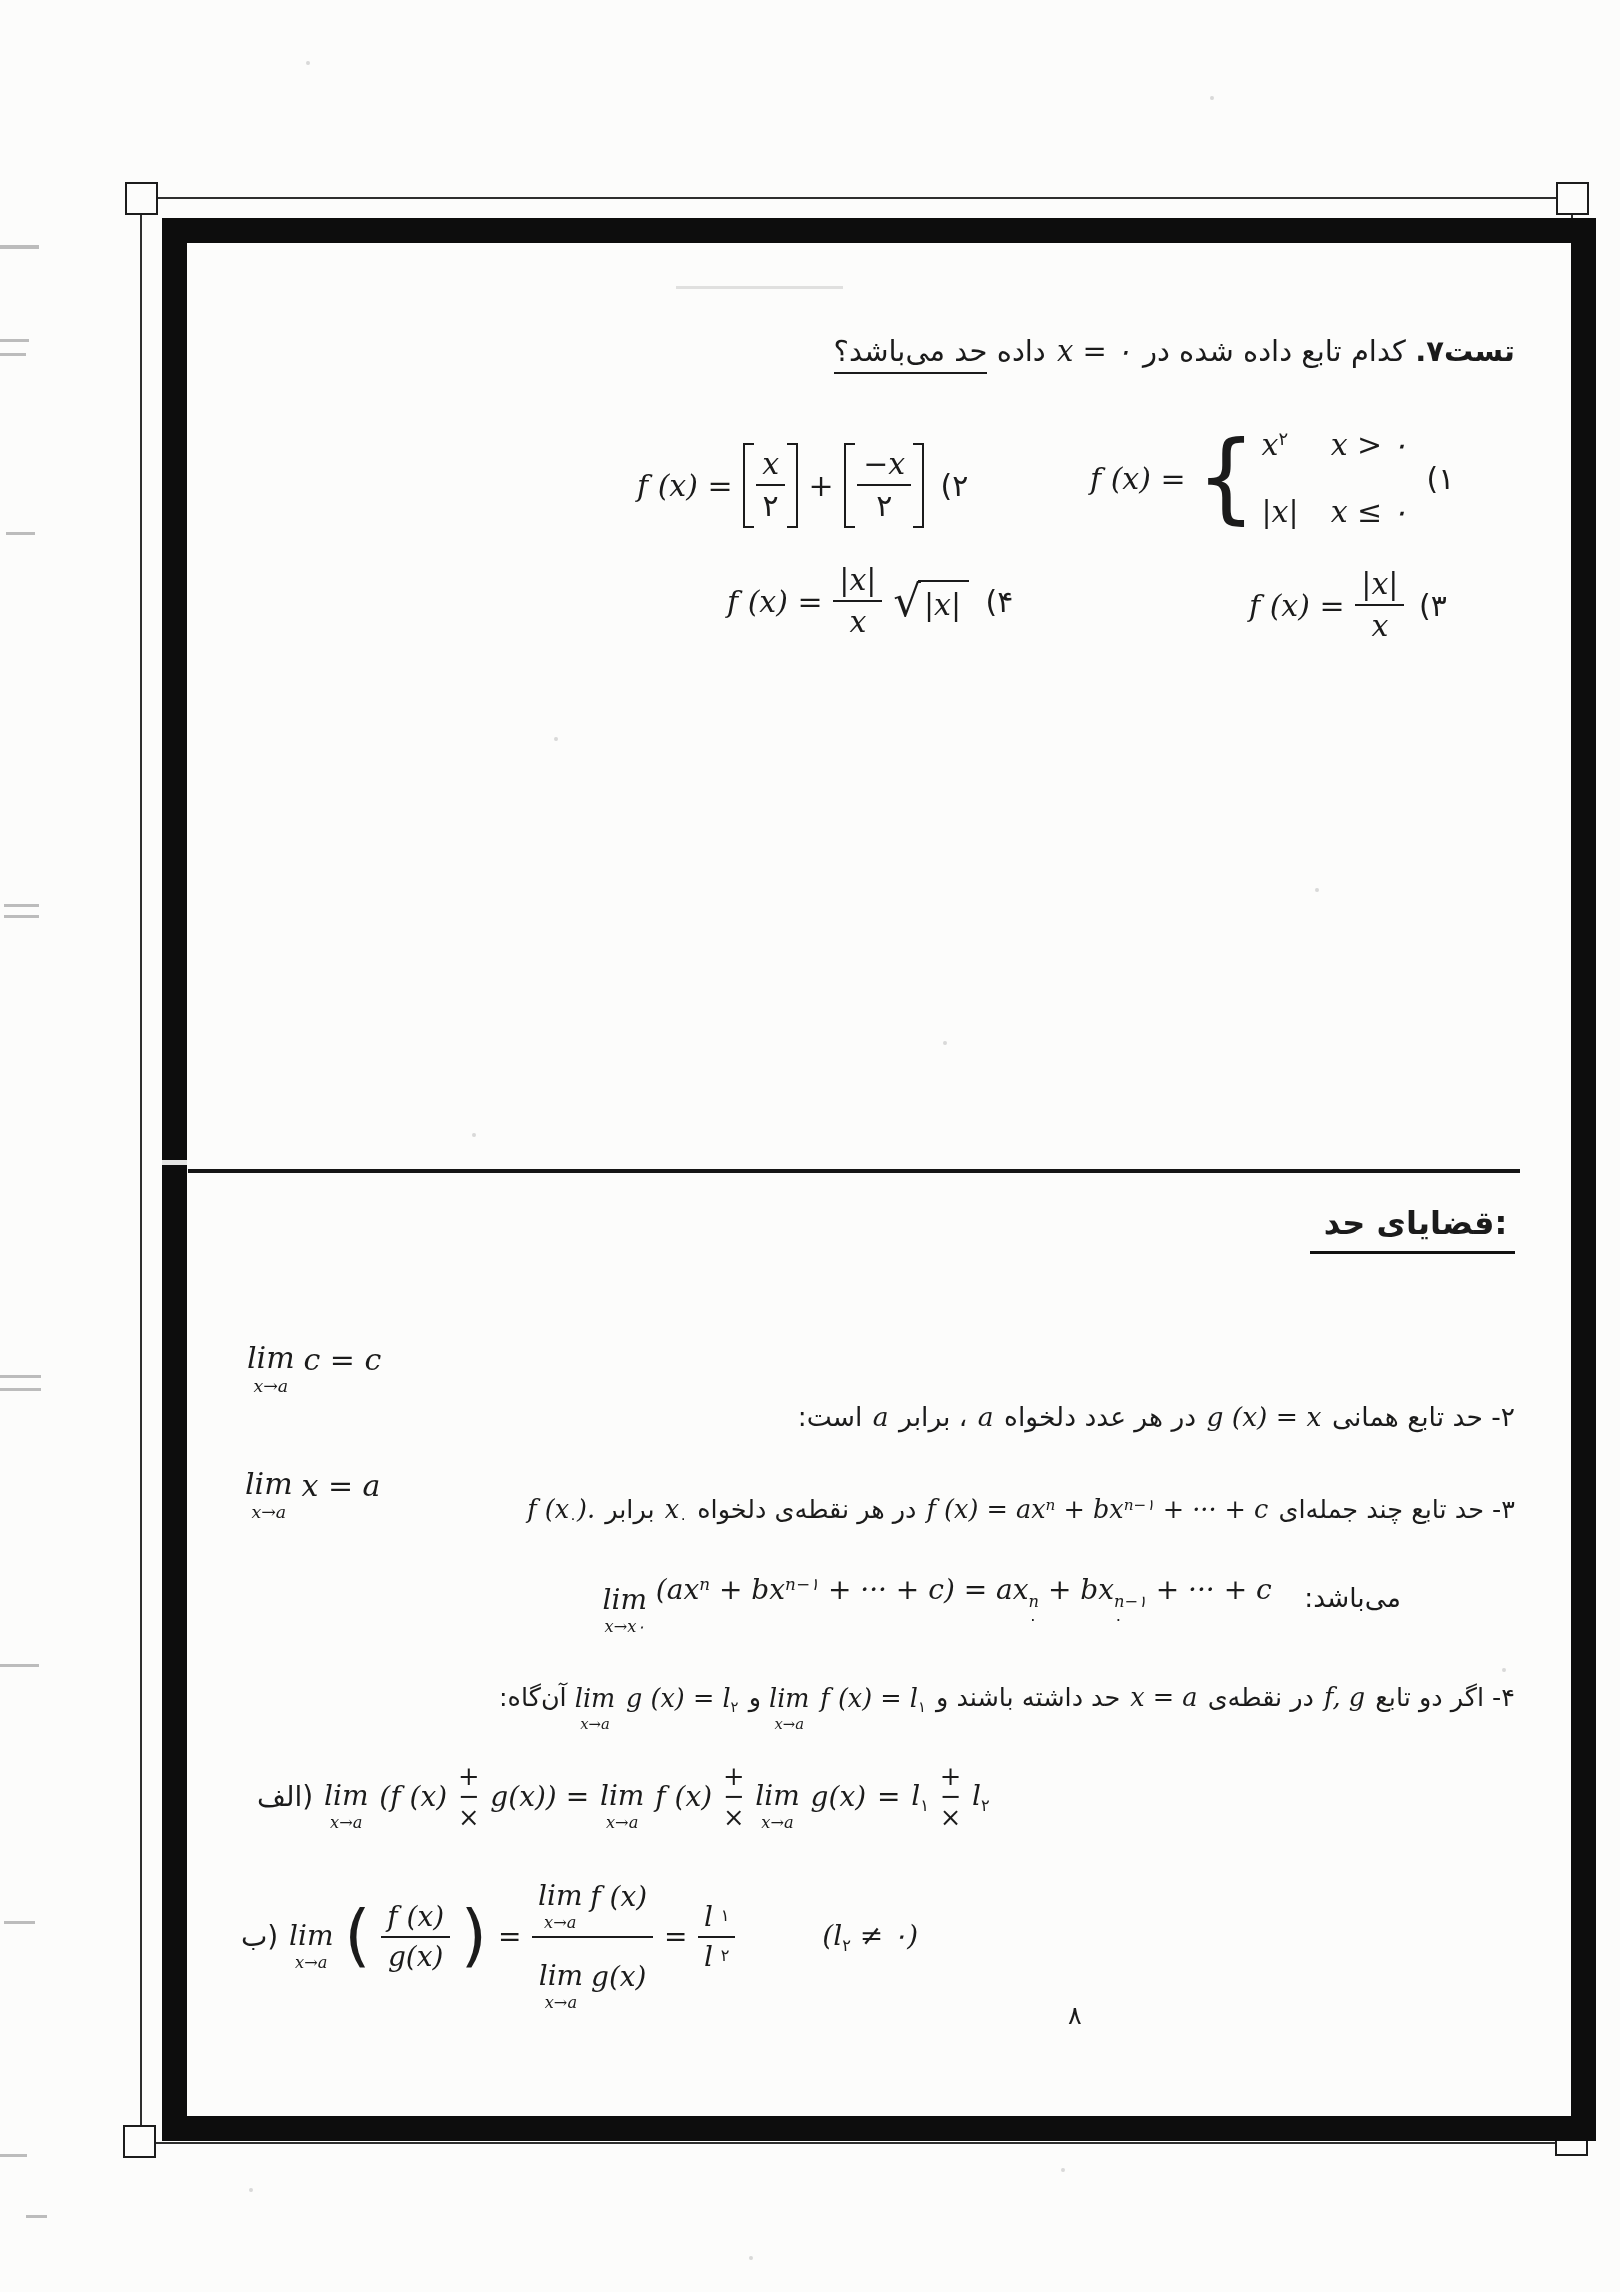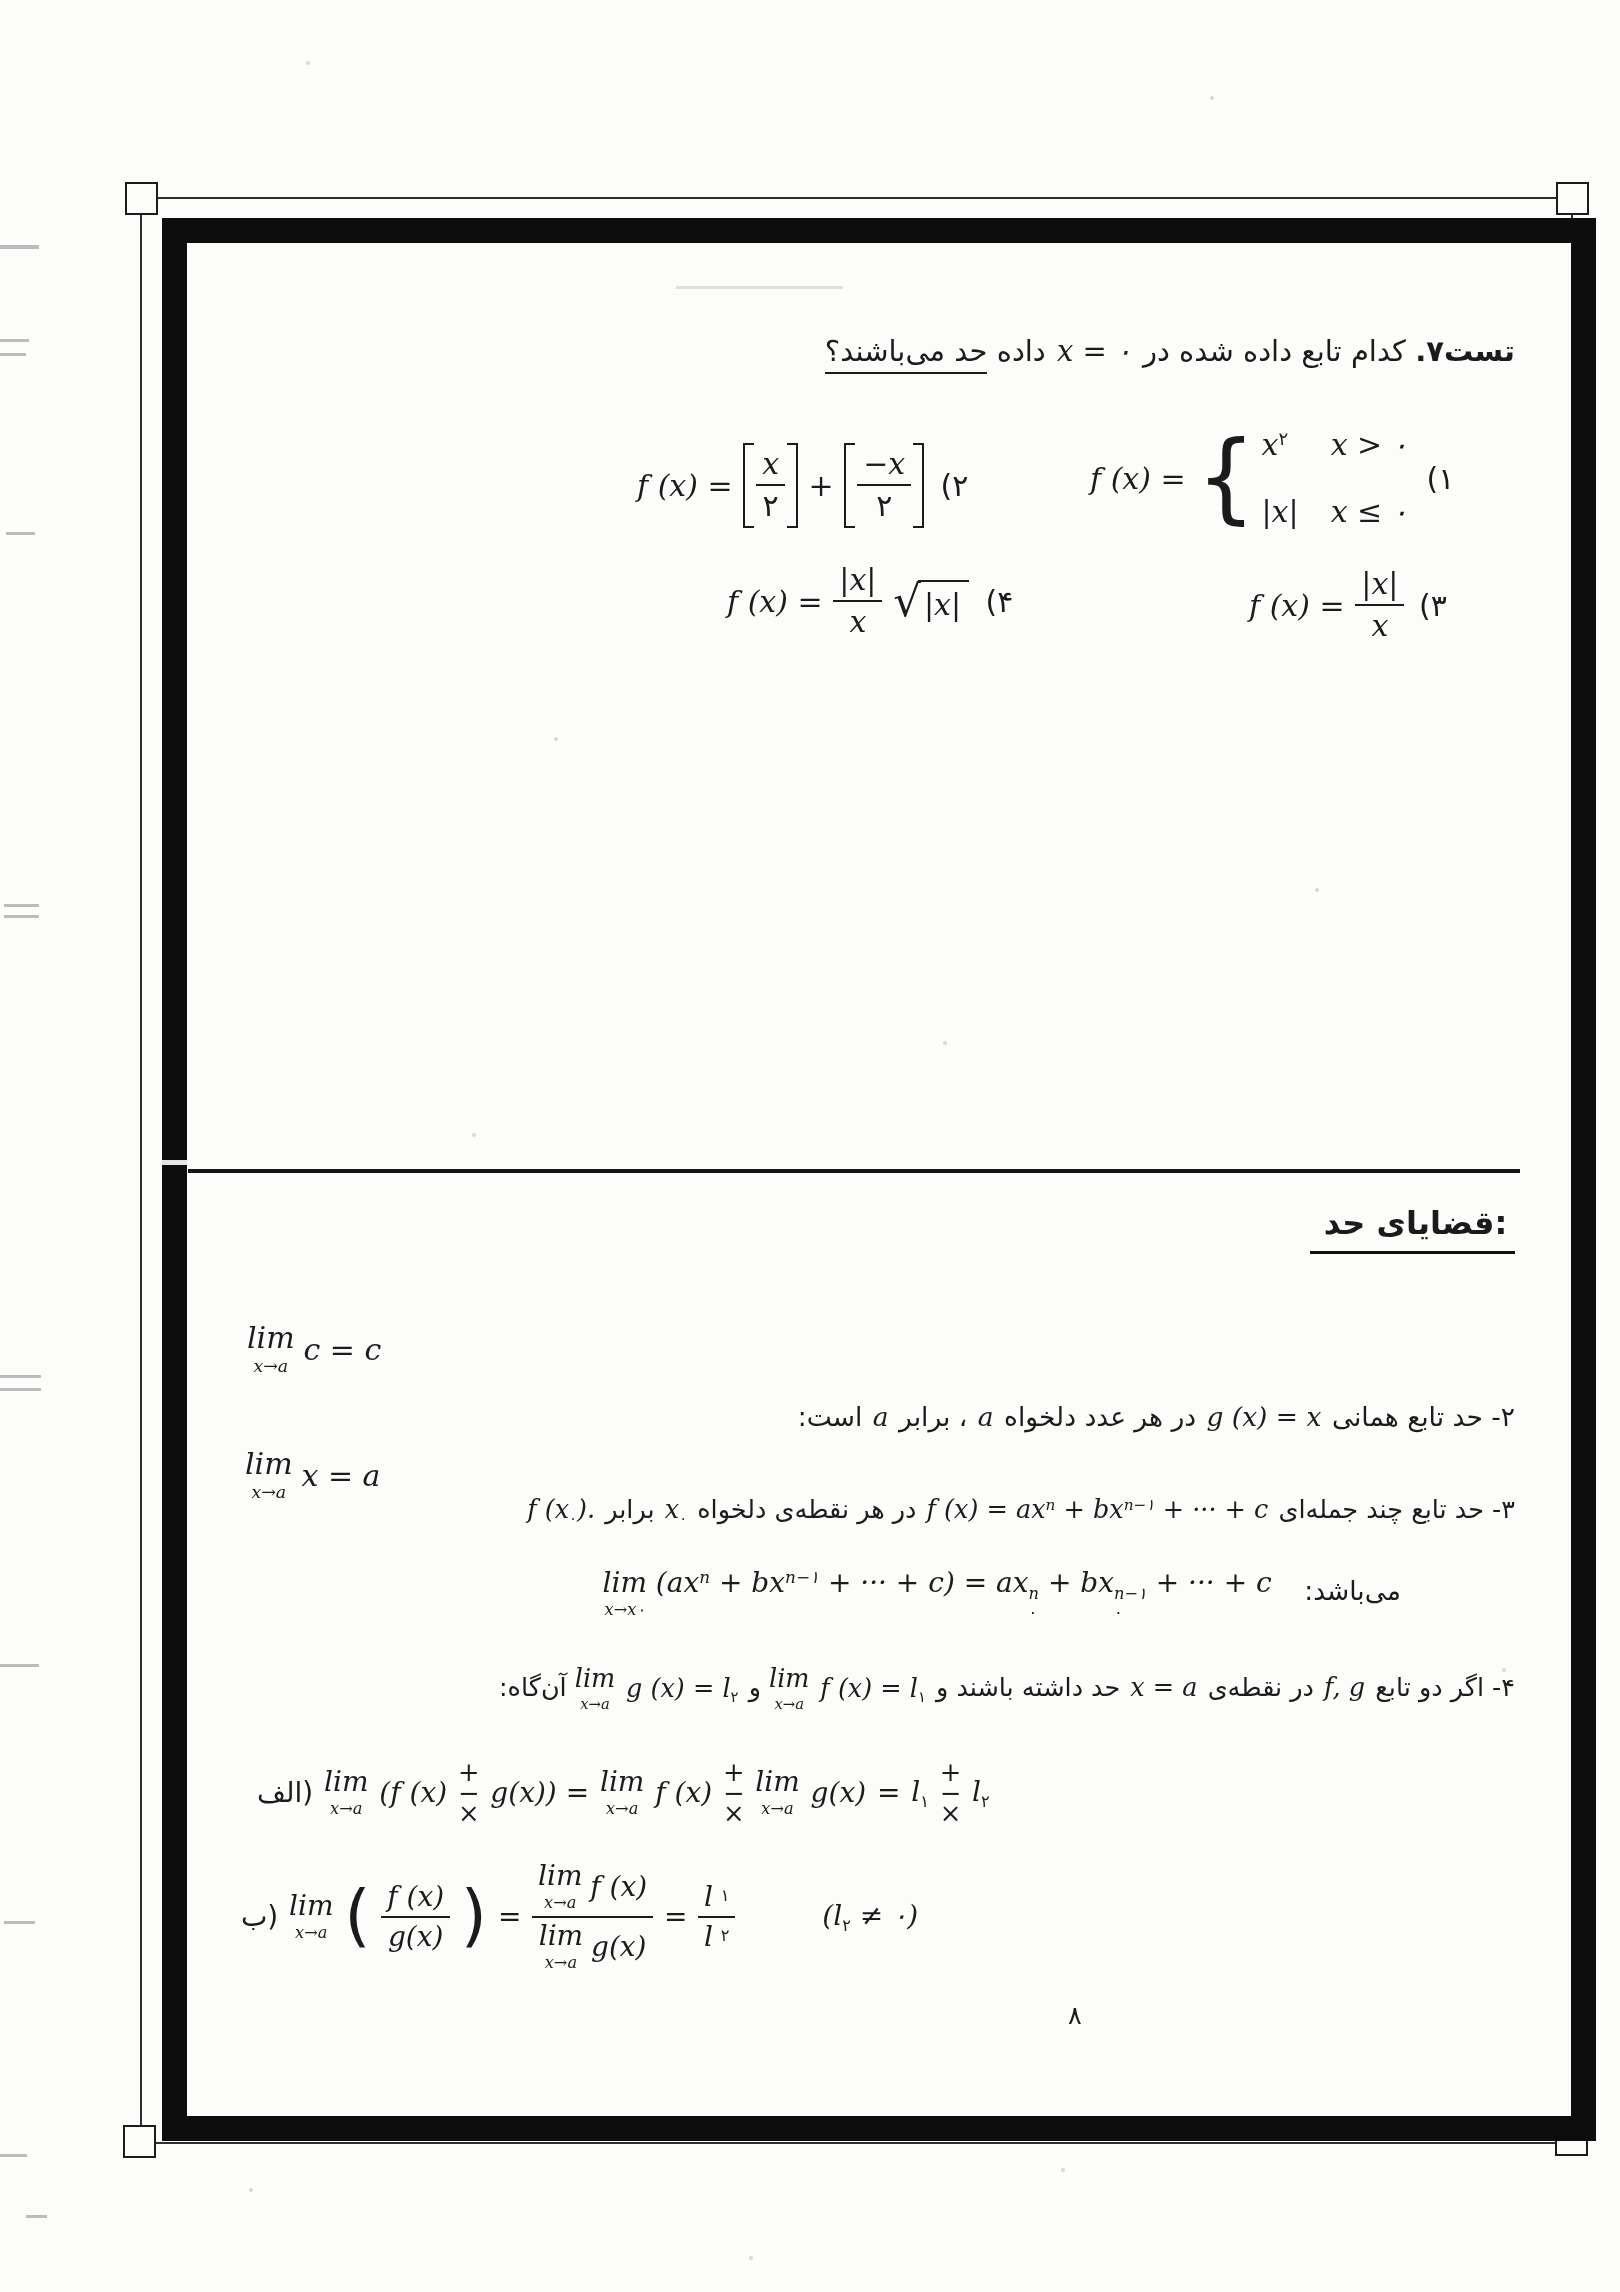--- a/index.html
+++ b/index.html
@@ -16,21 +16,21 @@
   .thick-frame{border:25.5px solid #0d0d0d;}
   .corner{width:29px;height:29px;border:2.9px solid #1c1c1c;background:#fcfcfb;}
 
   
   .rline{direction:rtl;text-align:right;white-space:nowrap;line-height:1.55;}
   .rline .math{padding:0 2px;}
 
   
   .mrun{display:inline-flex;align-items:center;gap:8.8px;direction:ltr;unicode-bidi:isolate;vertical-align:middle;}
   .lim{display:inline-flex;flex-direction:column;align-items:center;line-height:1;direction:ltr;unicode-bidi:isolate;vertical-align:middle;}
-  .lim .lw{font-family:"DejaVu Serif",serif;font-style:italic;}
+  .lim .lw{font-family:"DejaVu Serif",serif;font-style:italic;margin-top:20px;}
   .lim .ls{font-family:"DejaVu Serif","DejaVu Sans",serif;font-style:italic;font-size:.58em;margin-top:5px;}
   .frac{display:inline-flex;flex-direction:column;align-items:center;line-height:1.15;vertical-align:middle;}
   .frac .fn{padding:0 5.9px 2.9px;border-bottom:2.9px solid #1b1b1b;display:inline-flex;align-items:center;gap:7.8px;justify-content:center;}
   .frac .fd{padding:2.9px 5.9px 0;display:inline-flex;align-items:center;gap:7.8px;justify-content:center;}
   .sb{font-family:"DejaVu Sans",sans-serif;font-style:normal;font-size:.58em;vertical-align:-.35em;}
   .sp{font-size:.6em;vertical-align:.55em;}
   .ss{display:inline-flex;flex-direction:column;align-items:flex-start;line-height:1;font-size:.58em;vertical-align:-.45em;gap:2px;}
   .ss .ssp{font-style:italic;}
   .ss .ssb{font-family:"DejaVu Sans",sans-serif;font-style:normal;}
   .op3{display:inline-flex;flex-direction:column;align-items:center;line-height:.8;font-style:normal;font-size:.92em;font-family:"DejaVu Serif",serif;vertical-align:middle;}
@@ -96,21 +96,21 @@
 
   <div class="abs divider" style="left:188px;top:1169px;width:1332px;height:3.9px"></div>
   <div class="abs seam" style="left:159px;top:1160px;width:31px;height:4.9px"></div>
   <div class="abs seam" style="left:1519px;top:1157px;width:29px;height:4.9px"></div>
 
   <div class="abs rline fa" style="right:105px;top:329px;font-size:29px">
     <span class="q-label">تست۷.</span>
     <span>کدام تابع داده شده در</span>
     <span class="math">x = ۰</span>
     <span>داده</span>
-    <span class="u-under">حد می‌باشند؟</span>
+    <span class="u-under">حد می‌باشد؟</span>
   </div>
 
   <div class="abs ltr-row" style="left:1090px;top:427px;font-size:30px">
     <span class="math">f (x) =</span>
     <span class="cases">
       <span class="brace">{</span>
       <span class="rows">
         <span class="math"><span>x</span><span class="sp fa up">۲</span></span>
         <span class="math">x &gt; ۰</span>
         <span class="math">|x|</span>

